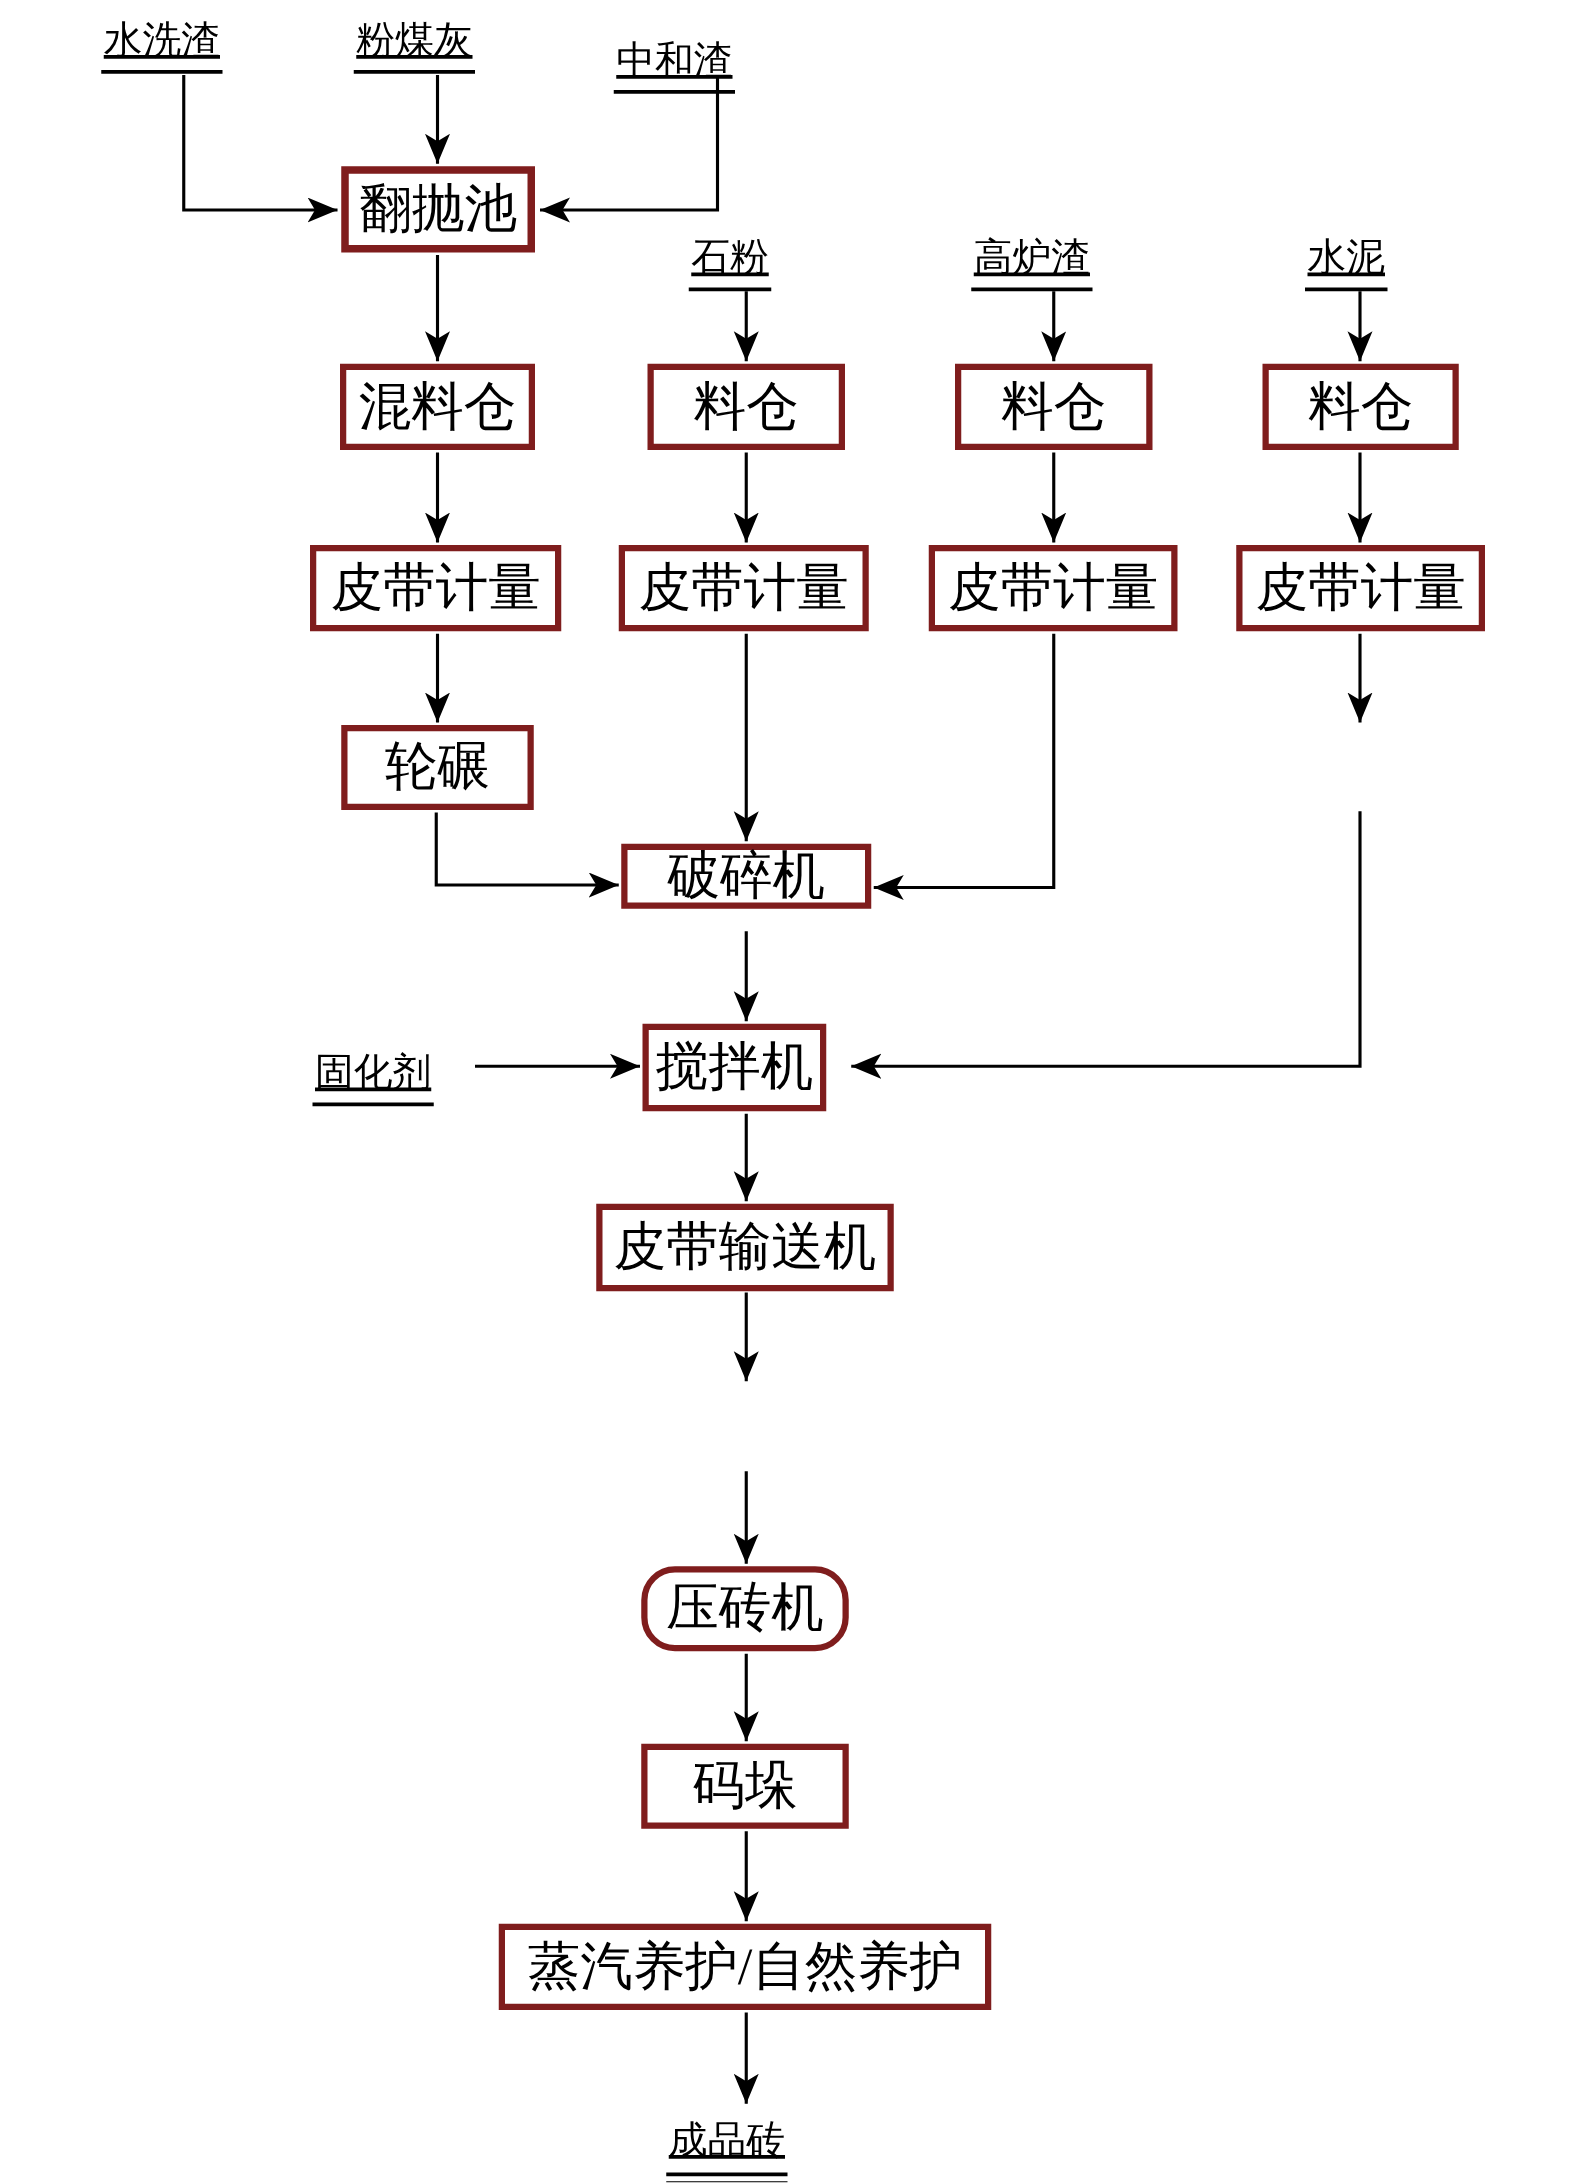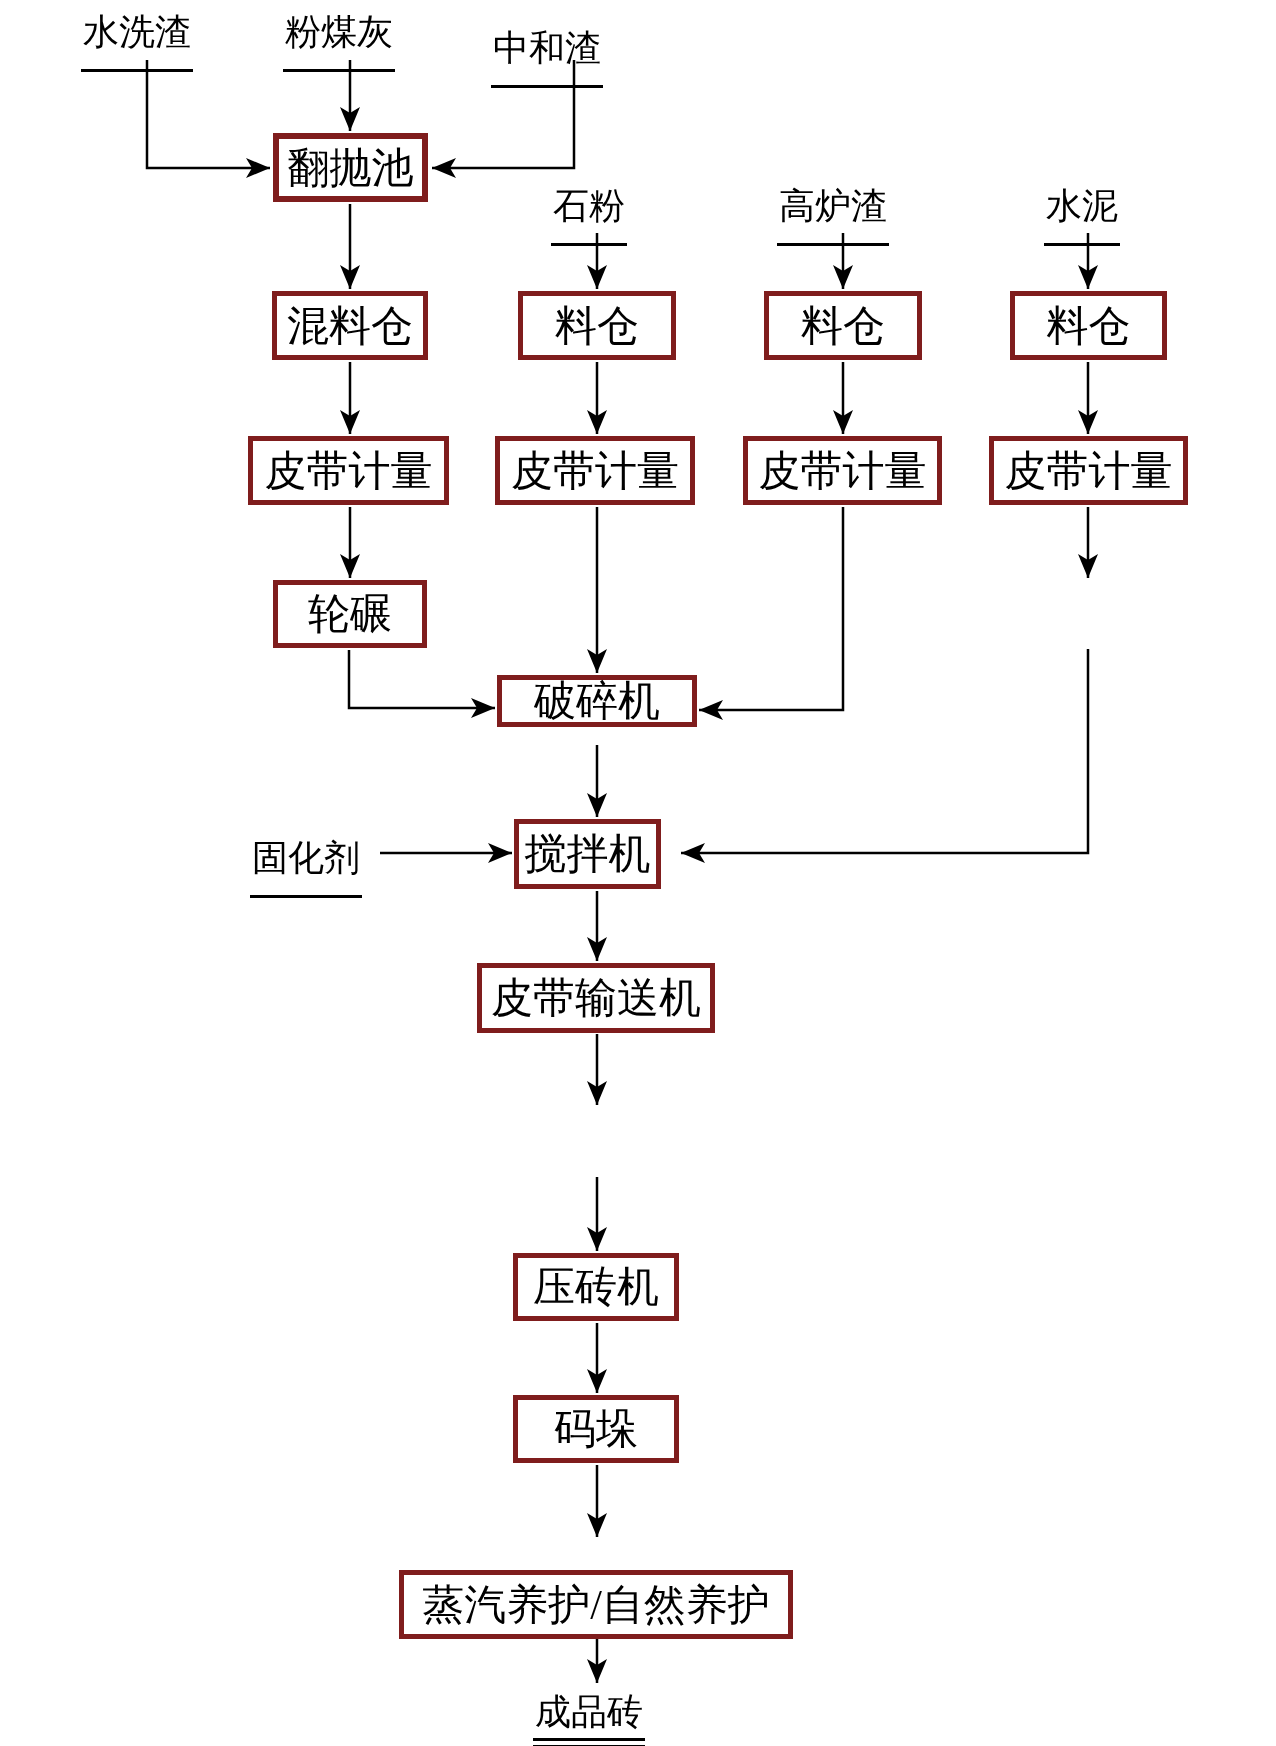--- a/index.html
+++ b/index.html
@@ -17,46 +17,47 @@
     box-sizing:border-box;
     border:5px solid #7f1d1d;
     background:#fff;
     display:flex;align-items:center;justify-content:center;
     font-size:42px;line-height:1;
     white-space:nowrap;
     z-index:2;
   }
   .lbl{
     position:absolute;
-    font-size:36px;line-height:44px;
-    padding:0 2px 15px 2px;
+    font-size:31px;line-height:44px;
+    padding:0 2px 2px 2px;
     border-bottom:3px solid #000;
     white-space:nowrap;
     z-index:2;
+    text-decoration:underline;
   }
   .lbl.dbl{border-bottom:10px double #000;padding-bottom:4px;}
   
   #n-turning-pool   {left:273px;top:133px;width:155px;height:69px;border-width:6px;}
   #n-mixing-bin     {left:272px;top:291px;width:156px;height:69px;}
   #n-bin-stone      {left:518px;top:291px;width:158px;height:69px;}
   #n-bin-bfs        {left:764px;top:291px;width:158px;height:69px;}
   #n-bin-cement     {left:1010px;top:291px;width:157px;height:69px;}
   #n-beltm-mix      {left:248px;top:436px;width:201px;height:69px;}
   #n-beltm-stone    {left:495px;top:436px;width:200px;height:69px;}
   #n-beltm-bfs      {left:743px;top:436px;width:199px;height:69px;}
   #n-beltm-cement   {left:989px;top:436px;width:199px;height:69px;}
   #n-wheel-mill     {left:273px;top:580px;width:154px;height:68px;}
   #n-metering       {left:1011px;top:580px;width:156px;height:68px;}
   #n-crusher        {left:497px;top:675px;width:200px;height:52px;}
   #n-mixer          {left:514px;top:819px;width:147px;height:70px;}
   #n-belt-conveyor  {left:477px;top:963px;width:238px;height:70px;}
   #n-intermediate   {left:486px;top:1107px;width:220px;height:68px;}
-  #n-brick-press    {left:513px;top:1253px;width:166px;height:68px;}
+  #n-brick-press    {left:513px;top:1253px;width:166px;height:68px;border-radius:27px;}
   #n-palletizing    {left:513px;top:1395px;width:166px;height:68px;}
-  #n-curing         {left:399px;top:1539px;width:394px;height:69px;margin-top:31px;}
+  #n-curing         {left:399px;top:1539px;width:394px;height:69px;}
   
   #l-water  {left:81px;top:10px;}
   #l-flyash {left:283px;top:10px;}
   #l-neutral{left:491px;top:10px;margin-top:16px;}
   #l-stone  {left:551px;top:184px;}
   #l-bfs    {left:777px;top:184px;}
   #l-cement {left:1044px;top:184px;}
   #l-curagent{left:250px;top:836px;}
   #l-product{left:533px;top:1690px;}
   path.edge{stroke:#000;stroke-width:2.5px;fill:none;}

